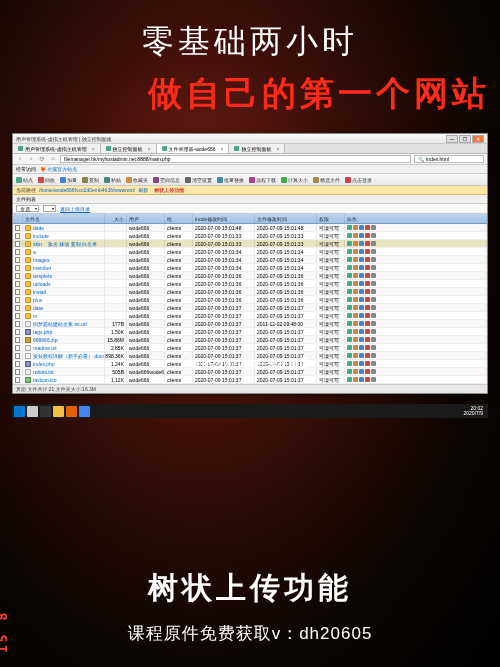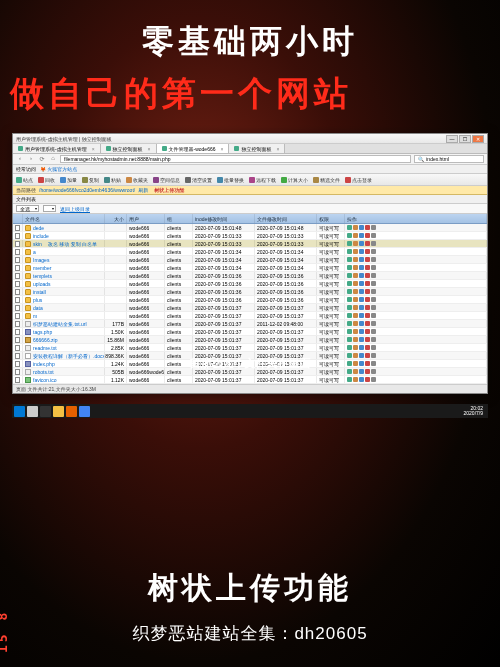--- a/index.html
+++ b/index.html
@@ -1,18 +1,18 @@
 <!DOCTYPE html>
 <html><head>
 <meta charset="utf-8">
 <style>
 *{margin:0;padding:0;box-sizing:border-box;font-family:"Microsoft YaHei",Arial,sans-serif}
 body{width:500px;height:667px;background:radial-gradient(ellipse at 40% 35%,#7a2315 0%,#3a0e08 35%,#0a0502 70%,#000 100%);overflow:hidden;position:relative}
-.title-top{text-align:center;padding:20px 20px 5px;color:#fff;font-size:32px;font-weight:bold;letter-spacing:4px}
-.title-red{text-align:left;padding:2px 10px 8px;color:#ff2b1a;font-size:34px;font-weight:bold;letter-spacing:4px}
+.title-top{text-align:center;padding:20px 20px 5px;color:#fff;font-size:32px;font-weight:normal;letter-spacing:4px}
+.title-red{text-align:right;padding:2px 10px 8px;color:#ff2b1a;font-size:34px;font-weight:bold;letter-spacing:4px}
 .browser-window{margin:8px 12px;background:#fff;border:1px solid #888;font-size:6px;box-shadow:0 2px 10px rgba(0,0,0,.5)}
 .win-title{background:linear-gradient(#f8f8f8,#e8e8e8);height:10px;display:flex;align-items:center;padding:0 3px;border-bottom:1px solid #ccc}
 .win-title-text{flex:1;font-size:5px;color:#333}
 .win-ctrl{display:flex;gap:1px}
 .win-btn{width:12px;height:8px;background:#ddd;border:1px solid #aaa;font-size:5px;text-align:center;line-height:6px}
 .win-btn.close{background:#e74;color:#fff}
 .tabs{background:#e0e0e0;height:10px;display:flex;border-bottom:1px solid #bbb}
 .tab{padding:1px 5px;border-right:1px solid #bbb;font-size:5px;background:#f0f0f0;display:flex;align-items:center;gap:2px}
 .tab.active{background:#fff}
 .tab-ico{width:5px;height:5px;background:#4a8;border-radius:1px}
@@ -702,14 +702,14 @@
     <div class="tb-icon" style="background: rgb(51, 51, 51);"></div>
     <div class="tb-icon" style="background: rgb(244, 192, 68);"></div>
     <div class="tb-icon" style="background: rgb(230, 96, 0);"></div>
     <div class="tb-icon" style="background: rgb(66, 133, 244);"></div>
     <div class="tb-spacer"></div>
     <div class="tb-time" style="white-space: pre;">20:02
 2020/7/9</div>
   </div>
 
 <div class="bottom-white">树状上传功能</div>
-<div class="bottom-contact">织梦恶站建站全集：dh20605</div>
+<div class="bottom-contact">课程原件免费获取v：dh20605</div>
 <div class="timestamp-left">15 8</div>
 
 </body></html>

